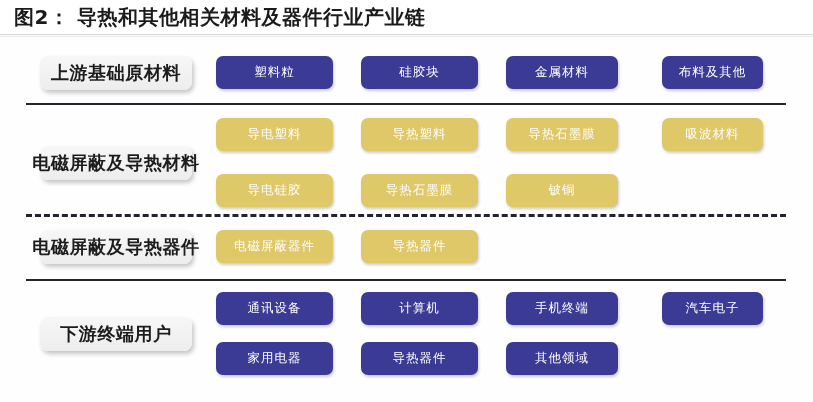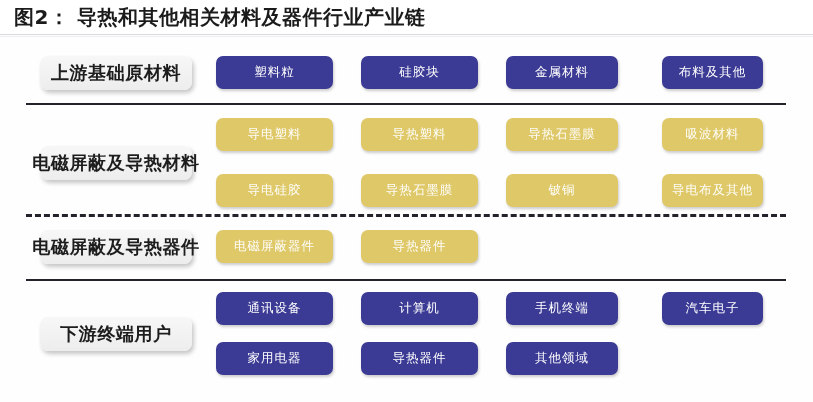--- a/index.html
+++ b/index.html
@@ -148,23 +148,20 @@
       </div>
       <div class="node yellow c0" style="top: 136px;">
         <span>导电硅胶</span>
       </div>
       <div class="node yellow c1" style="top: 136px;">
         <span>导热石墨膜</span>
       </div>
       <div class="node yellow c2" style="top: 136px;">
         <span>铍铜</span>
       </div>
-      <div class="node yellow c3" style="top: 136px;">
-        <span>导电布及其他</span>
-      </div>
       <div class="sep sep-dashed" style="top: 176px;"></div>
       <div class="stage-label" style="top: 192px;">
         <span>电磁屏蔽及导热器件</span>
       </div>
       <div class="node yellow c0" style="top: 192px;">
         <span>电磁屏蔽器件</span>
       </div>
       <div class="node yellow c1" style="top: 192px;">
         <span>导热器件</span>
       </div>

